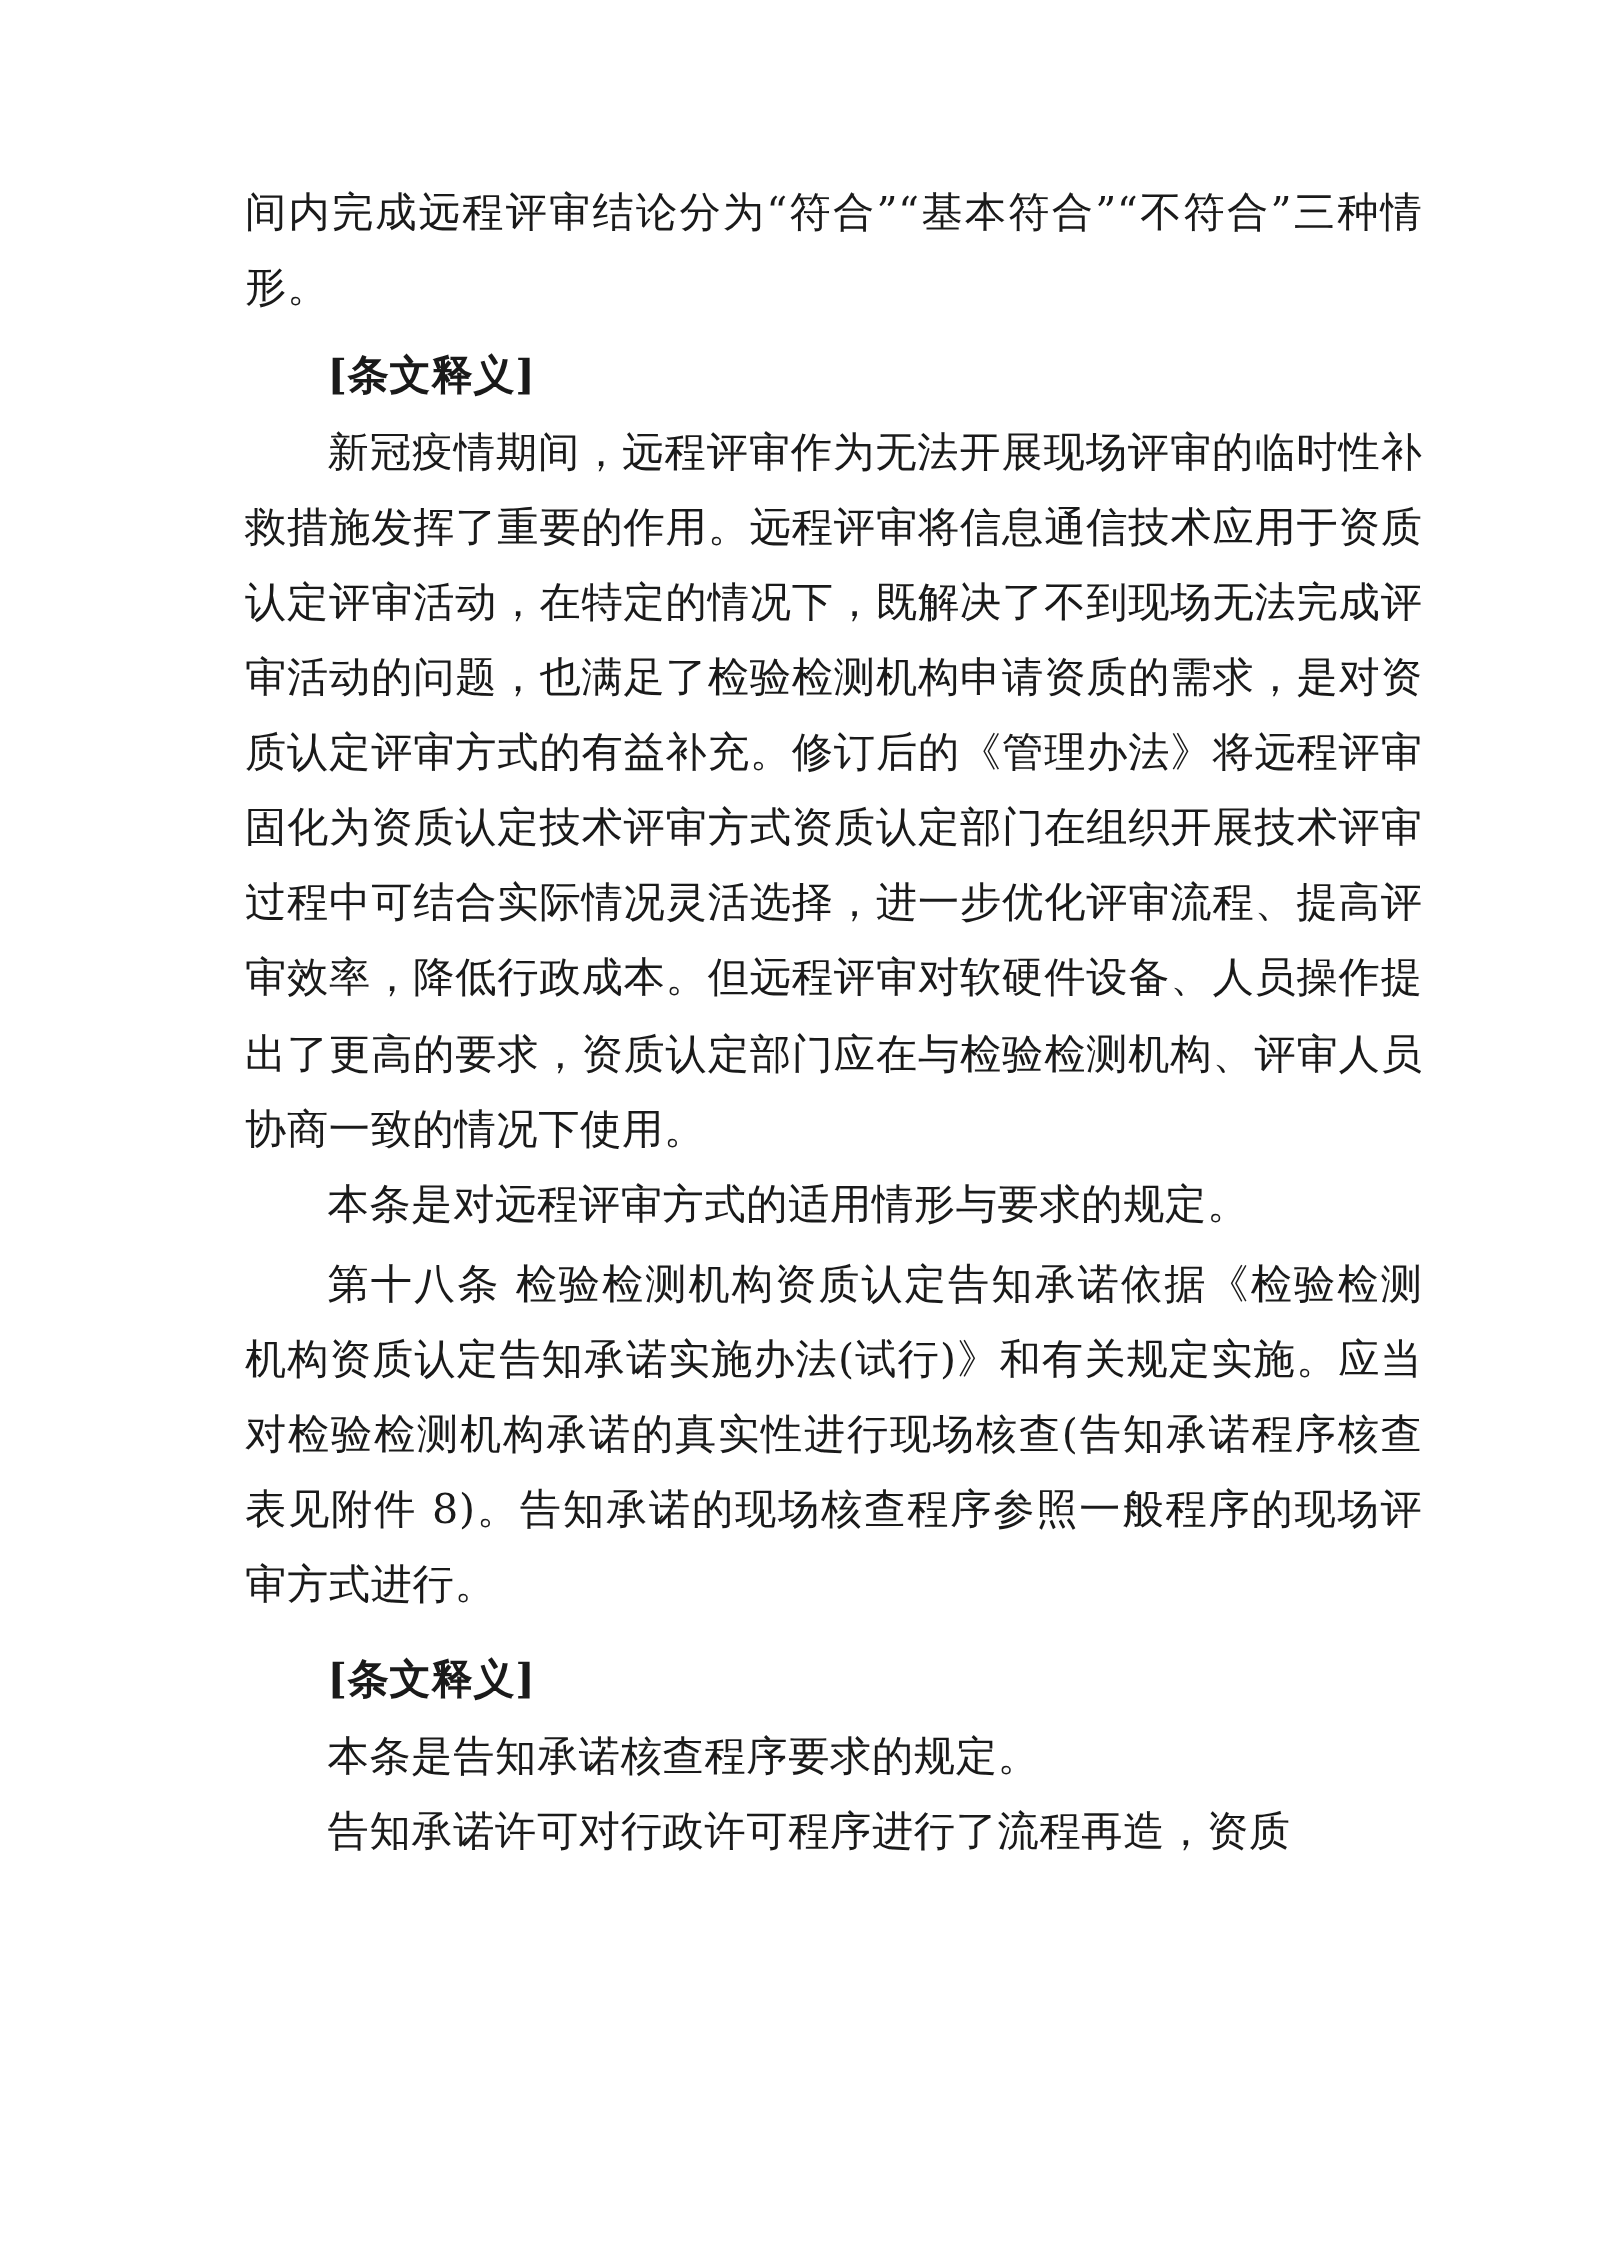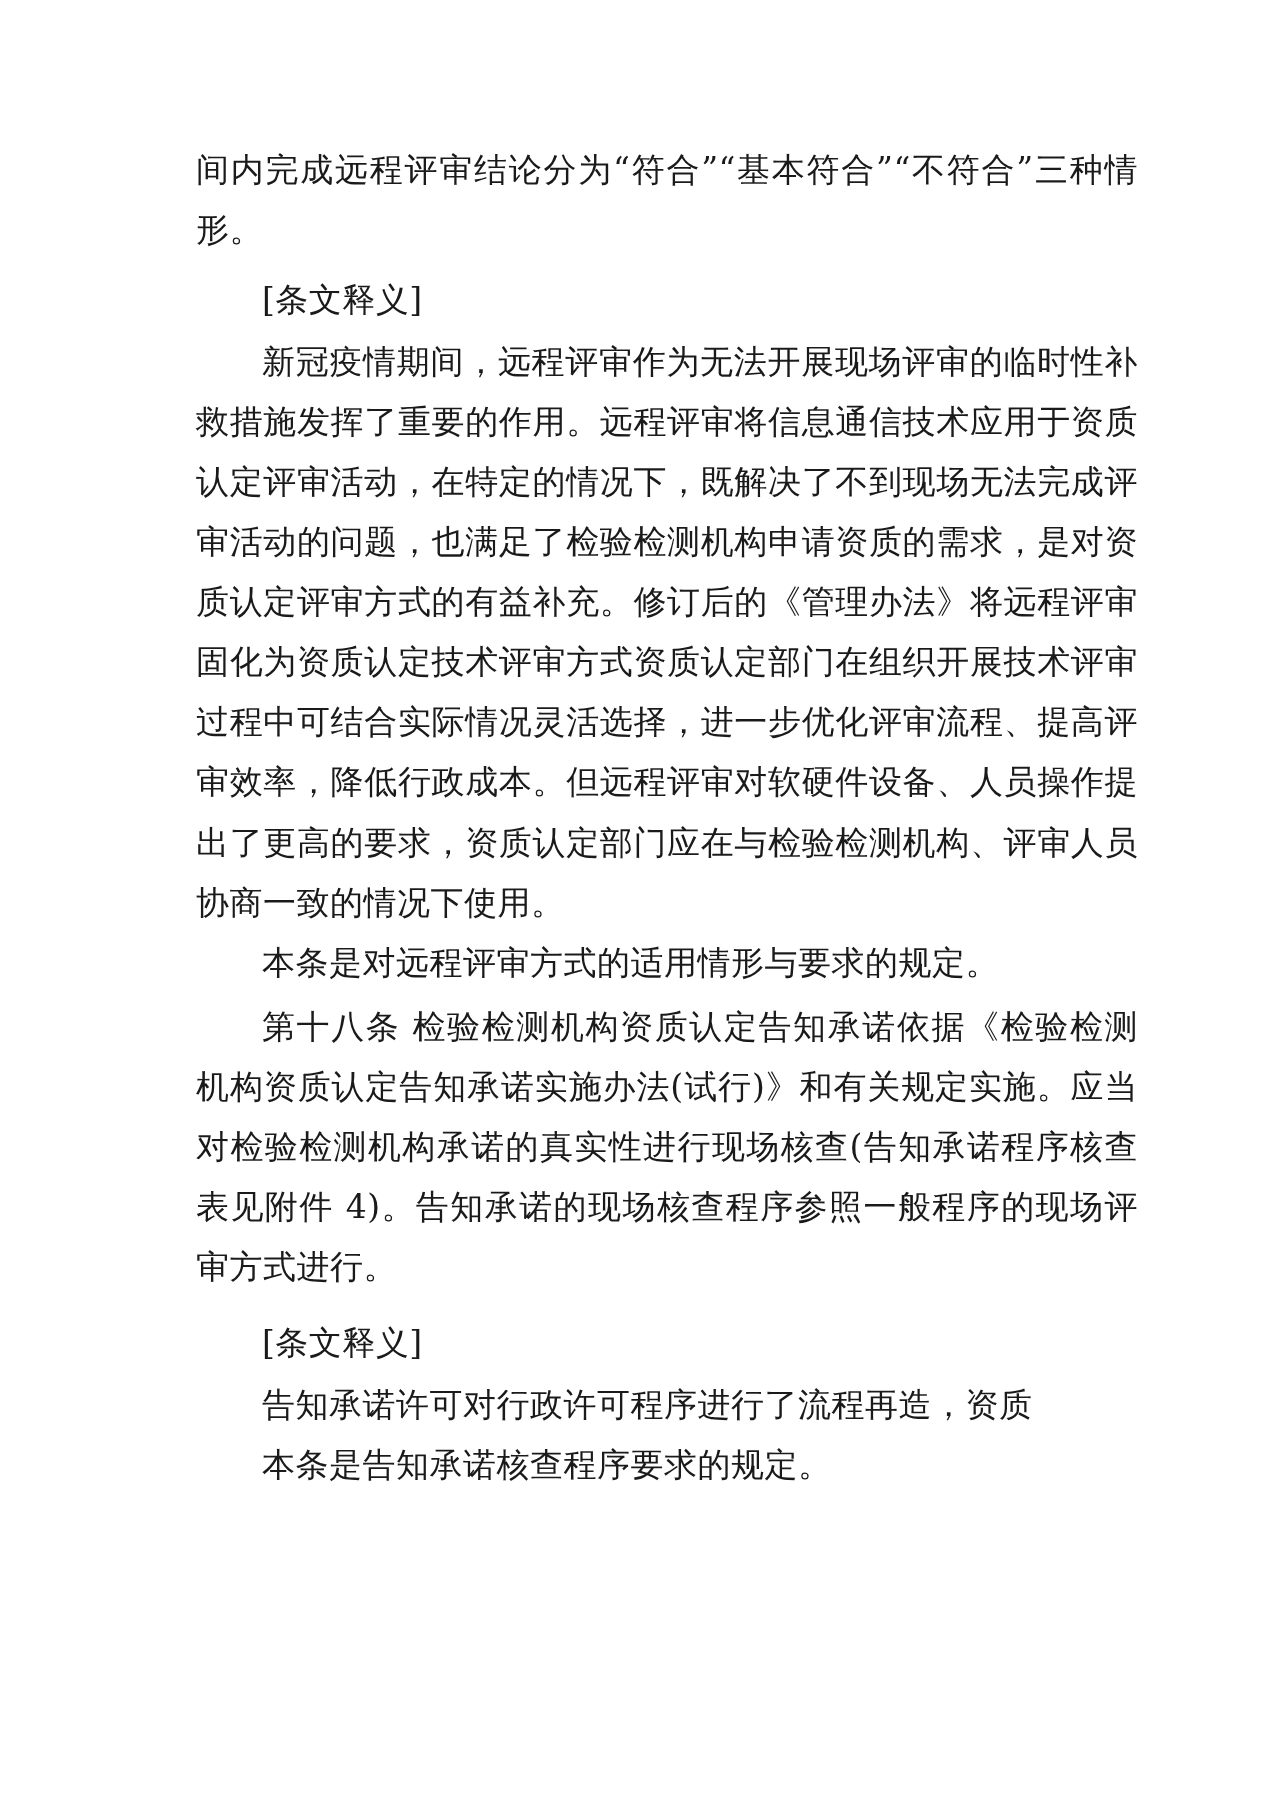--- a/index.html
+++ b/index.html
@@ -33,21 +33,21 @@
     margin: 0;
     padding: 0;
   }
   .para-indent {
     text-indent: 66px;
   }
   .para-cont {
     text-indent: 0;
   }
   .heading {
-    font-weight: normal;
+    font-weight: bold;
     text-indent: 66px;
     margin-top: 6px;
     margin-bottom: 2px;
   }
   .art-label {
     font-weight: normal;
   }
   .spacer-sm { height: 4px; }
   .spacer-md { height: 10px; }
 </style>
@@ -63,25 +63,25 @@
 
     <p class="heading">[条文释义]</p>
 
     <p class="para-indent">新冠疫情期间，远程评审作为无法开展现场评审的临时性补救措施发挥了重要的作用。远程评审将信息通信技术应用于资质认定评审活动，在特定的情况下，既解决了不到现场无法完成评审活动的问题，也满足了检验检测机构申请资质的需求，是对资质认定评审方式的有益补充。修订后的《管理办法》将远程评审固化为资质认定技术评审方式资质认定部门在组织开展技术评审过程中可结合实际情况灵活选择，进一步优化评审流程、提高评审效率，降低行政成本。但远程评审对软硬件设备、人员操作提出了更高的要求，资质认定部门应在与检验检测机构、评审人员协商一致的情况下使用。</p>
 
     <p class="para-indent">本条是对远程评审方式的适用情形与要求的规定。</p>
 
     <div class="spacer-sm"></div>
 
     <p class="para-indent">
-      <span class="art-label">第十八条</span><span>&nbsp;</span><span>检验检测机构资质认定告知承诺依据《检验检测机构资质认定告知承诺实施办法(试行)》和有关规定实施。应当对检验检测机构承诺的真实性进行现场核查(告知承诺程序核查表见附件 4)。告知承诺的现场核查程序参照一般程序的现场评审方式进行。</span>
+      <span class="art-label">第十八条</span><span>&nbsp;</span><span>检验检测机构资质认定告知承诺依据《检验检测机构资质认定告知承诺实施办法(试行)》和有关规定实施。应当对检验检测机构承诺的真实性进行现场核查(告知承诺程序核查表见附件 8)。告知承诺的现场核查程序参照一般程序的现场评审方式进行。</span>
     </p>
 
     <div class="spacer-md"></div>
 
     <p class="heading">[条文释义]</p>
 
+    <p class="para-indent">本条是告知承诺核查程序要求的规定。</p>
+
     <p class="para-indent">告知承诺许可对行政许可程序进行了流程再造，资质</p>
-
-    <p class="para-indent">本条是告知承诺核查程序要求的规定。</p>
 
   </div>
 </div>
 
 </body></html>

